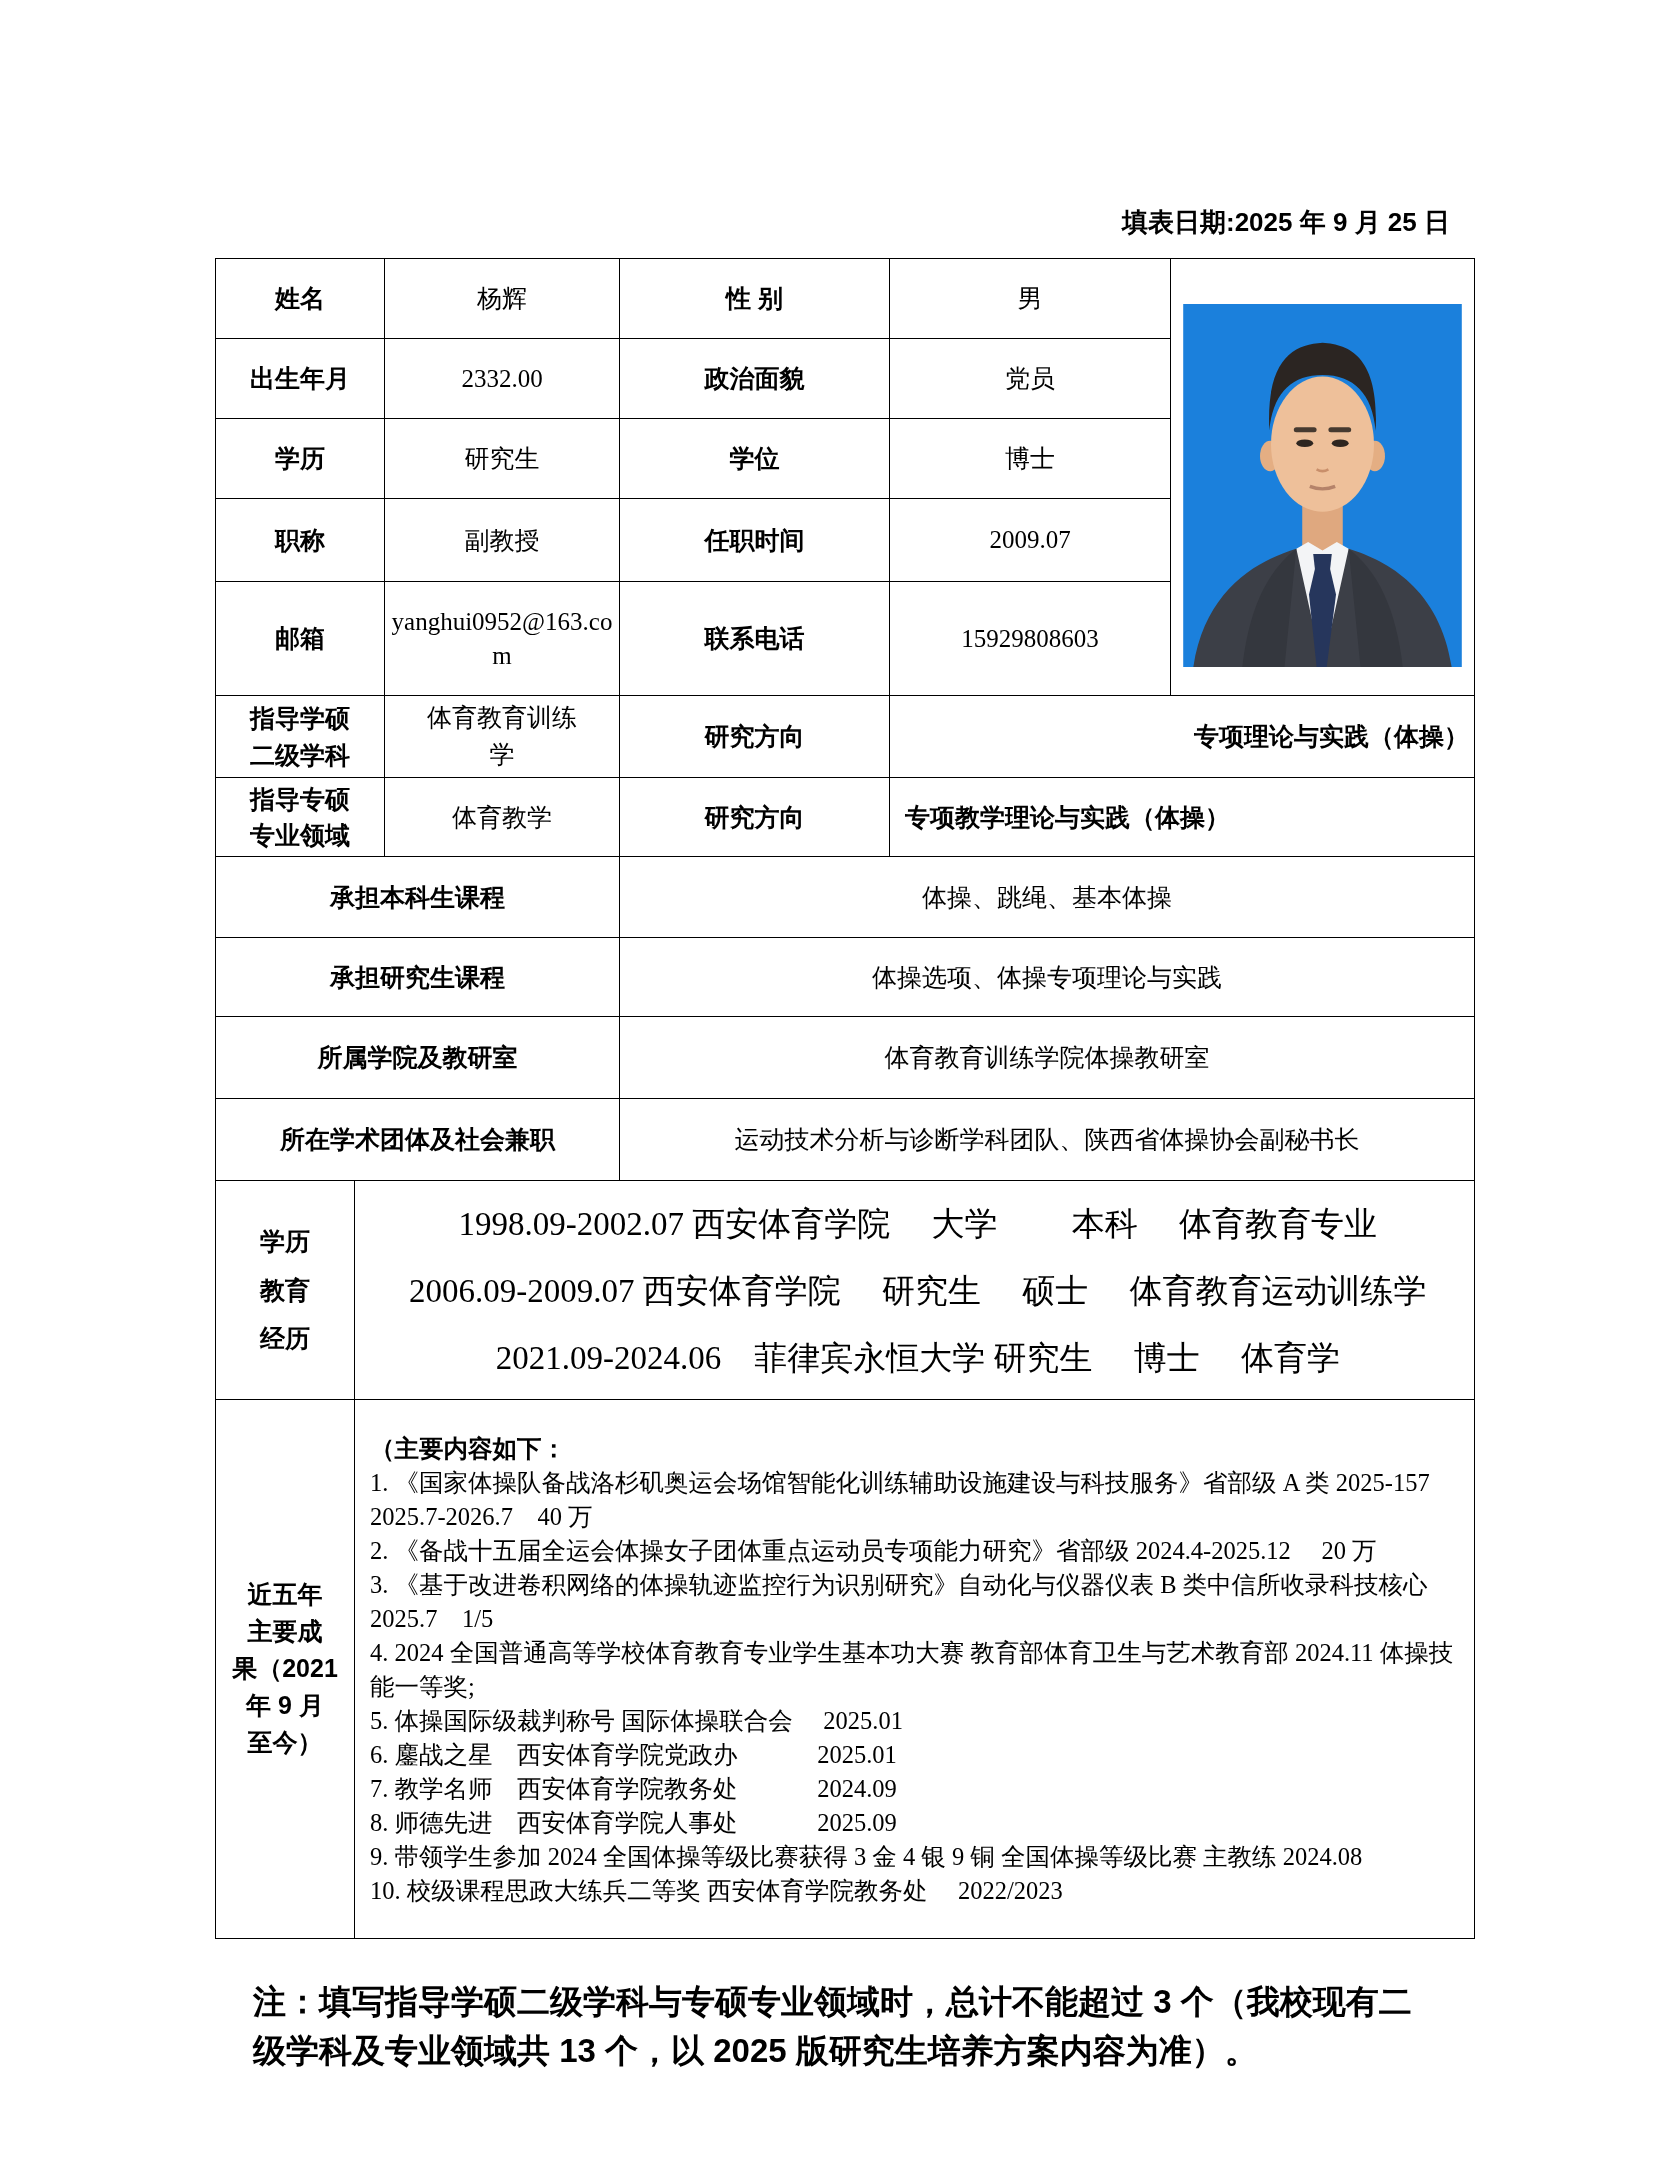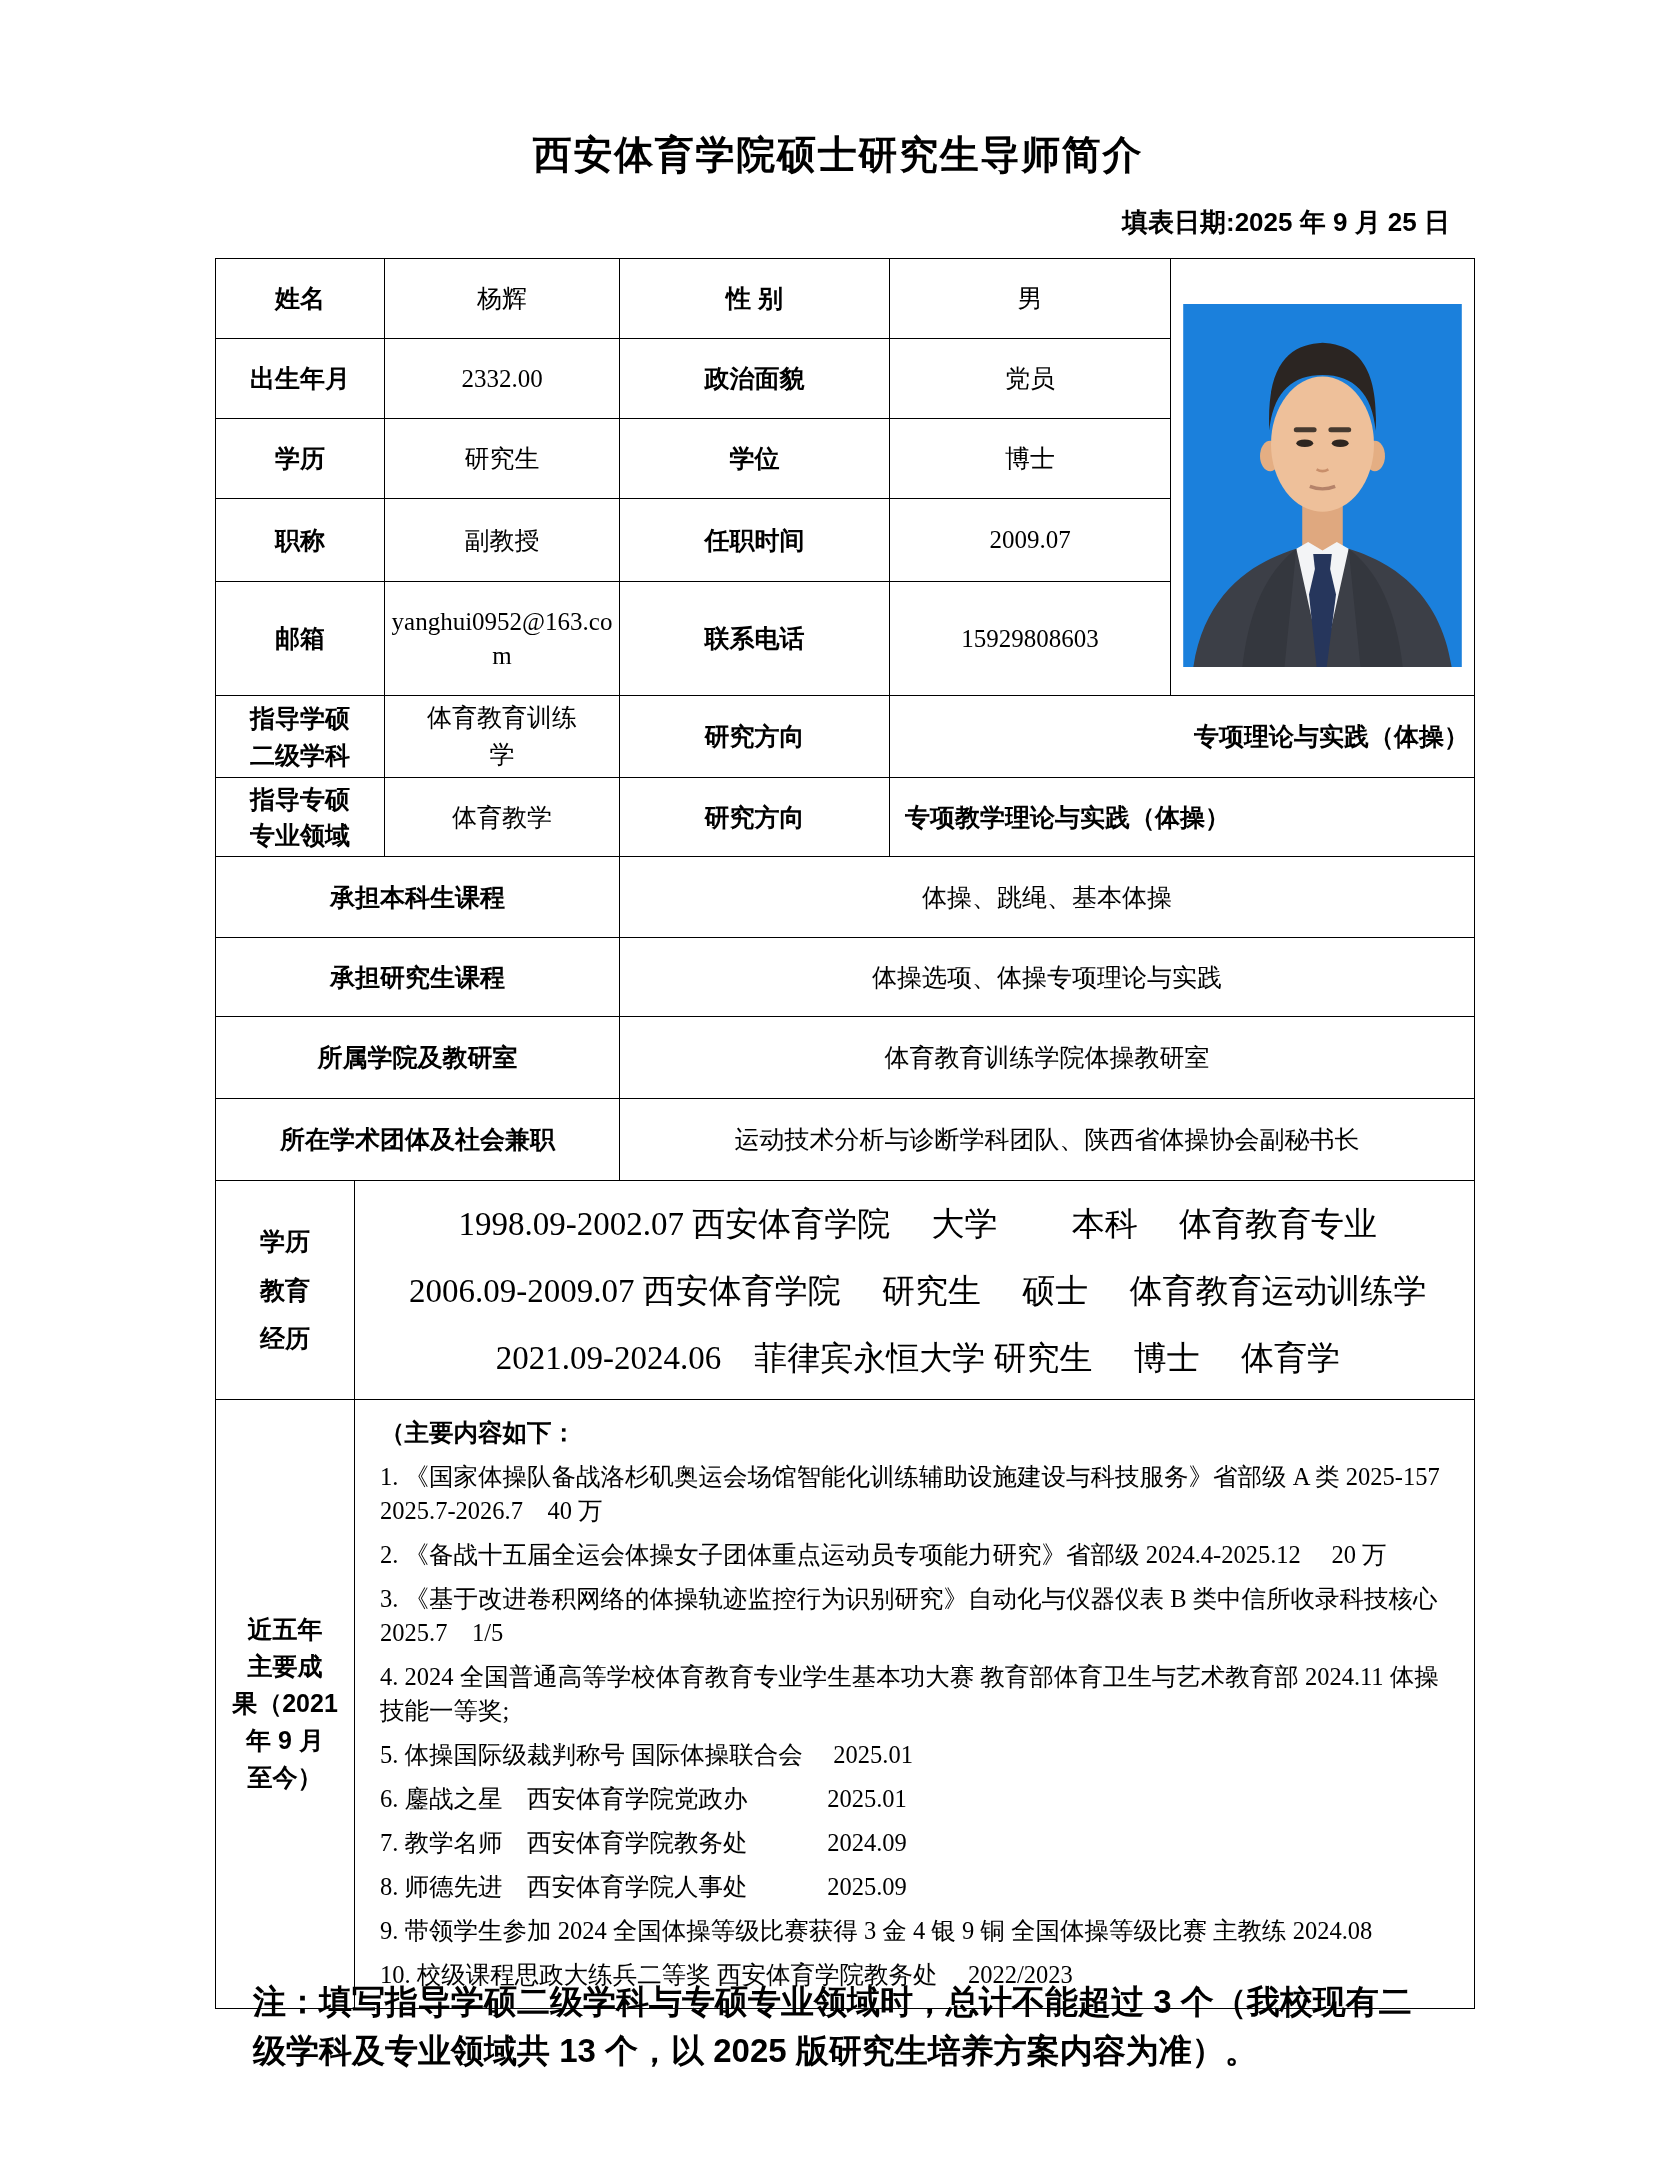--- a/index.html
+++ b/index.html
@@ -39,38 +39,37 @@
     font-weight:bold;font-size:26px;
   }
   .preline{white-space:pre-line;line-height:1.45;}
   td.email{word-break:break-all;line-height:1.35;}
   td.edu-label{line-height:1.95;}
   td.left-content{text-align:left;vertical-align:top;}
   .edu-lines{padding:8.4px 3.4px 5px 10px;}
   .edu-line{line-height:67px;white-space:pre;font-size:33px;}
   .ach-label{line-height:37px;font-size:26px;}
   .ach-body{padding:5px 8.4px 3.4px 10px;font-size:24.5px;line-height:34px;text-align:left;}
-  .ach-item{margin:10px;}
+  .ach-item{margin:0;}
   .footnote{
     position:absolute;top:1977px;left:253px;width:1190px;
     font-family:"Liberation Sans","DejaVu Sans",sans-serif;
     font-weight:bold;font-size:33px;line-height:49px;
   }
   td.photo-cell{padding:0;vertical-align:top;}
   .photo-frame{
     width:279px;height:363px;margin:17px auto 0 6.8px;
   }
   .photo-frame svg{display:block;width:100%;height:100%;}
 </style>
 </head>
 <body>
 
 <div class="page">
 
-  <div class="doc-title">西安体育学院硕士研究生导师简介</div>
   <div class="date-line">填表日期:2025 年 9 月 25 日</div>
 
   <table class="info">
     <colgroup>
       <col style="width:139px">
         <col style="width:30px">
         <col style="width:235px">
       <col style="width:270px">
         <col style="width:281px">
         <col style="width:304px">

